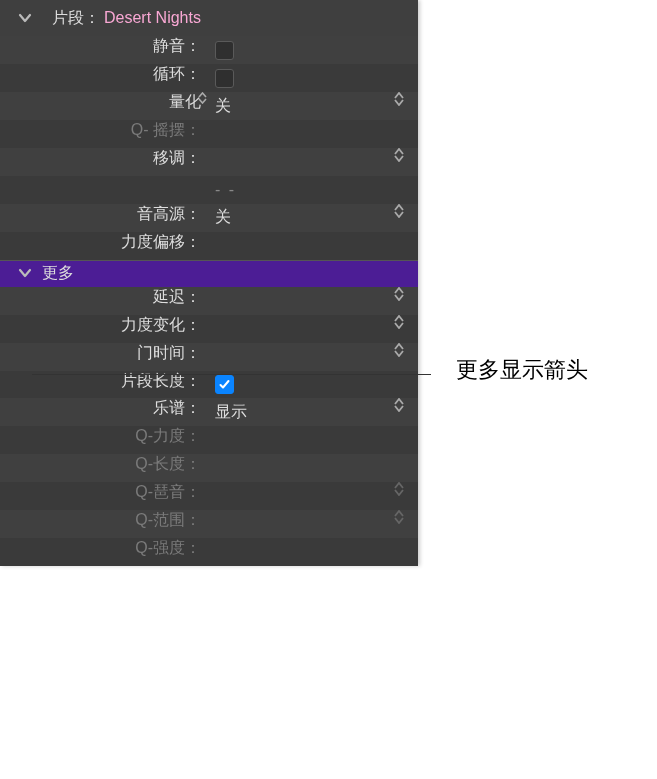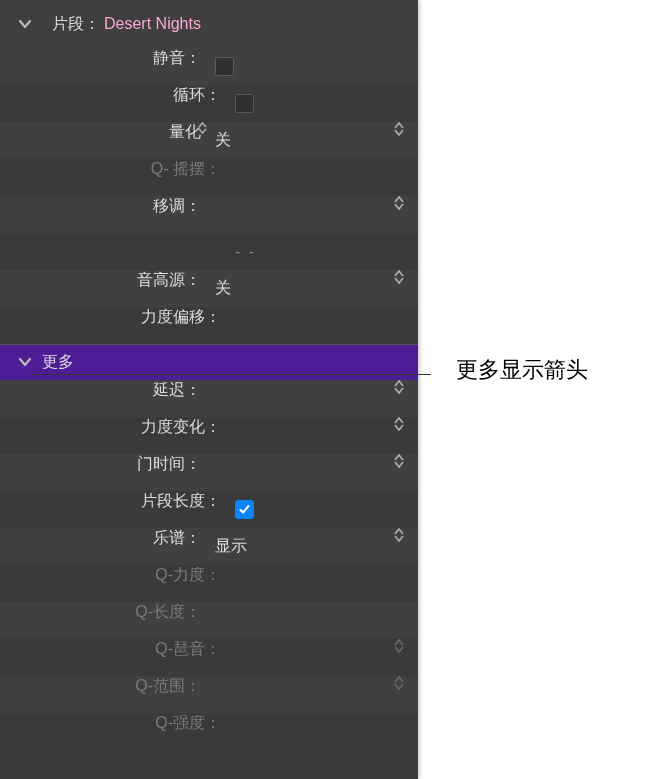--- a/index.html
+++ b/index.html
@@ -9,21 +9,21 @@
       font-family: -apple-system, "PingFang SC", "Helvetica Neue", sans-serif;
     }
     body {
       width: 657px;
       height: 779px;
       background: #fff;
       position: relative;
     }
     .panel {
       width: 418px;
-      height: 779px;
+      height: 566px;
       background: #3a3a3a;
       color: #ccc;
       font-size: 16px;
       display: flex;
       flex-direction: column;
       box-shadow: 2px 0 4px rgba(0,0,0,0.2);
     }
     .header-row {
       display: flex;
       align-items: center;
@@ -56,21 +56,20 @@
     .param-row {
       display: flex;
       height: 37px;
       position: relative;
     }
     .param-row.alt {
       background: #404040;
     }
     .param-row.plain {
       background: #3a3a3a;
-      padding-left: 20px;
     }
     .param-label {
       width: 205px;
       text-align: right;
       padding-right: 4px;
       color: #ddd;
       white-space: nowrap;
     }
     .param-label.dim {
       color: #7a7a7a;

